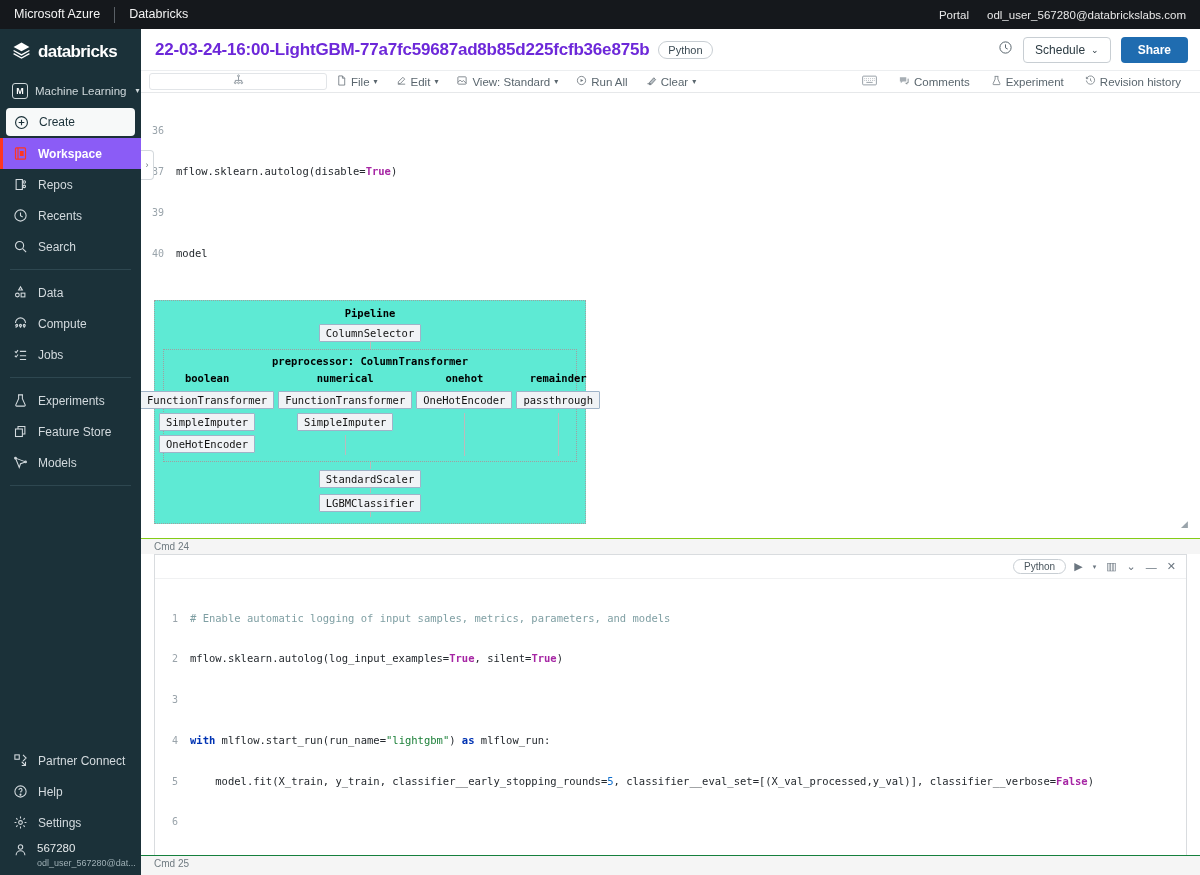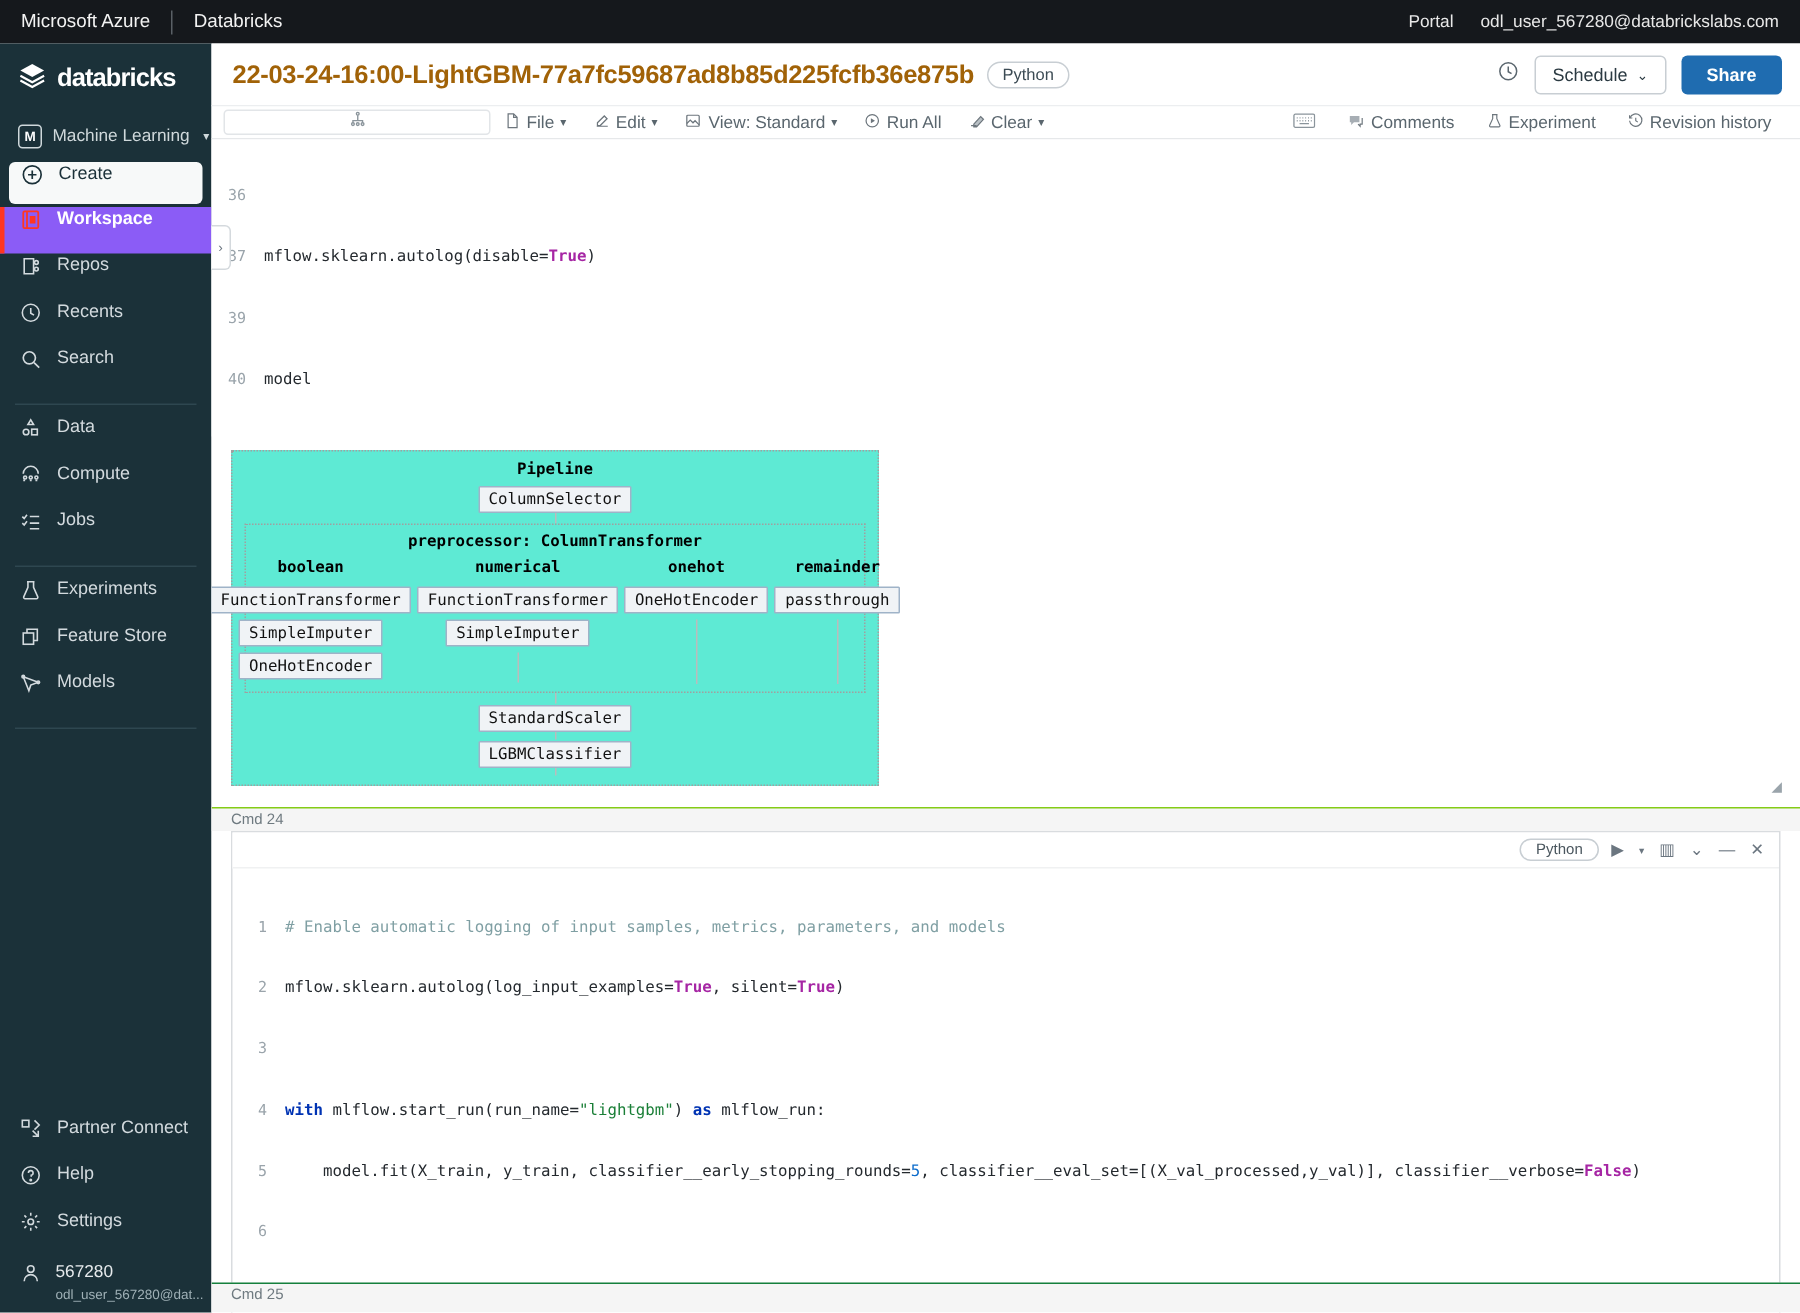--- a/index.html
+++ b/index.html
@@ -50,21 +50,21 @@
     padding-left: 12px; gap: 7px; color: #cfd8db; font-size: 11.5px;
   }
   #persona .sq {
     width: 16px; height: 16px; border: 1.3px solid #cfd8db; border-radius: 3px;
     display: flex; align-items: center; justify-content: center;
     font-size: 9px; font-weight: 700; color: #fff;
   }
   #persona .caret { font-size: 8px; margin-left: 2px; }
 
   .nav-item {
-    height: 31px; display: flex; 
+    height: 31px; display: flex; align-items: center;
     padding-left: 12px; gap: 9px; color: #d3dade;
     font-size: 12px; position: relative; cursor: pointer;
   }
   .nav-item .ico { width: 17px; height: 17px; flex: 0 0 17px;
     display: flex; align-items: center; justify-content: center; }
   .nav-item.create {
     background: #f7f9f9; color: #1b3139; margin: 2px 6px 2px 6px;
     border-radius: 4px; height: 28px; padding-left: 7px;
   }
   .nav-item.active {
@@ -93,21 +93,21 @@
 
   
   #nb-header {
     position: absolute; top: 29px; left: 141px;
     width: 1059px; height: 42px;
     background: #fff;
     display: flex; align-items: center;
     border-bottom: 1px solid #eceef0;
   }
   #nb-title {
-    font-size: 17px; font-weight: 700; color: #a16207;
+    font-size: 17px; font-weight: 700; color: #6d28d9;
     padding-left: 14px; letter-spacing: -0.2px;
   }
   #lang-pill {
     margin-left: 9px; border: 1px solid #c8ced3; border-radius: 11px;
     padding: 2px 9px; font-size: 11px; color: #3c4b54; background: #fff;
   }
   #nb-header .hdr-right {
     margin-left: auto; display: flex; align-items: center; gap: 10px;
     padding-right: 12px;
   }

